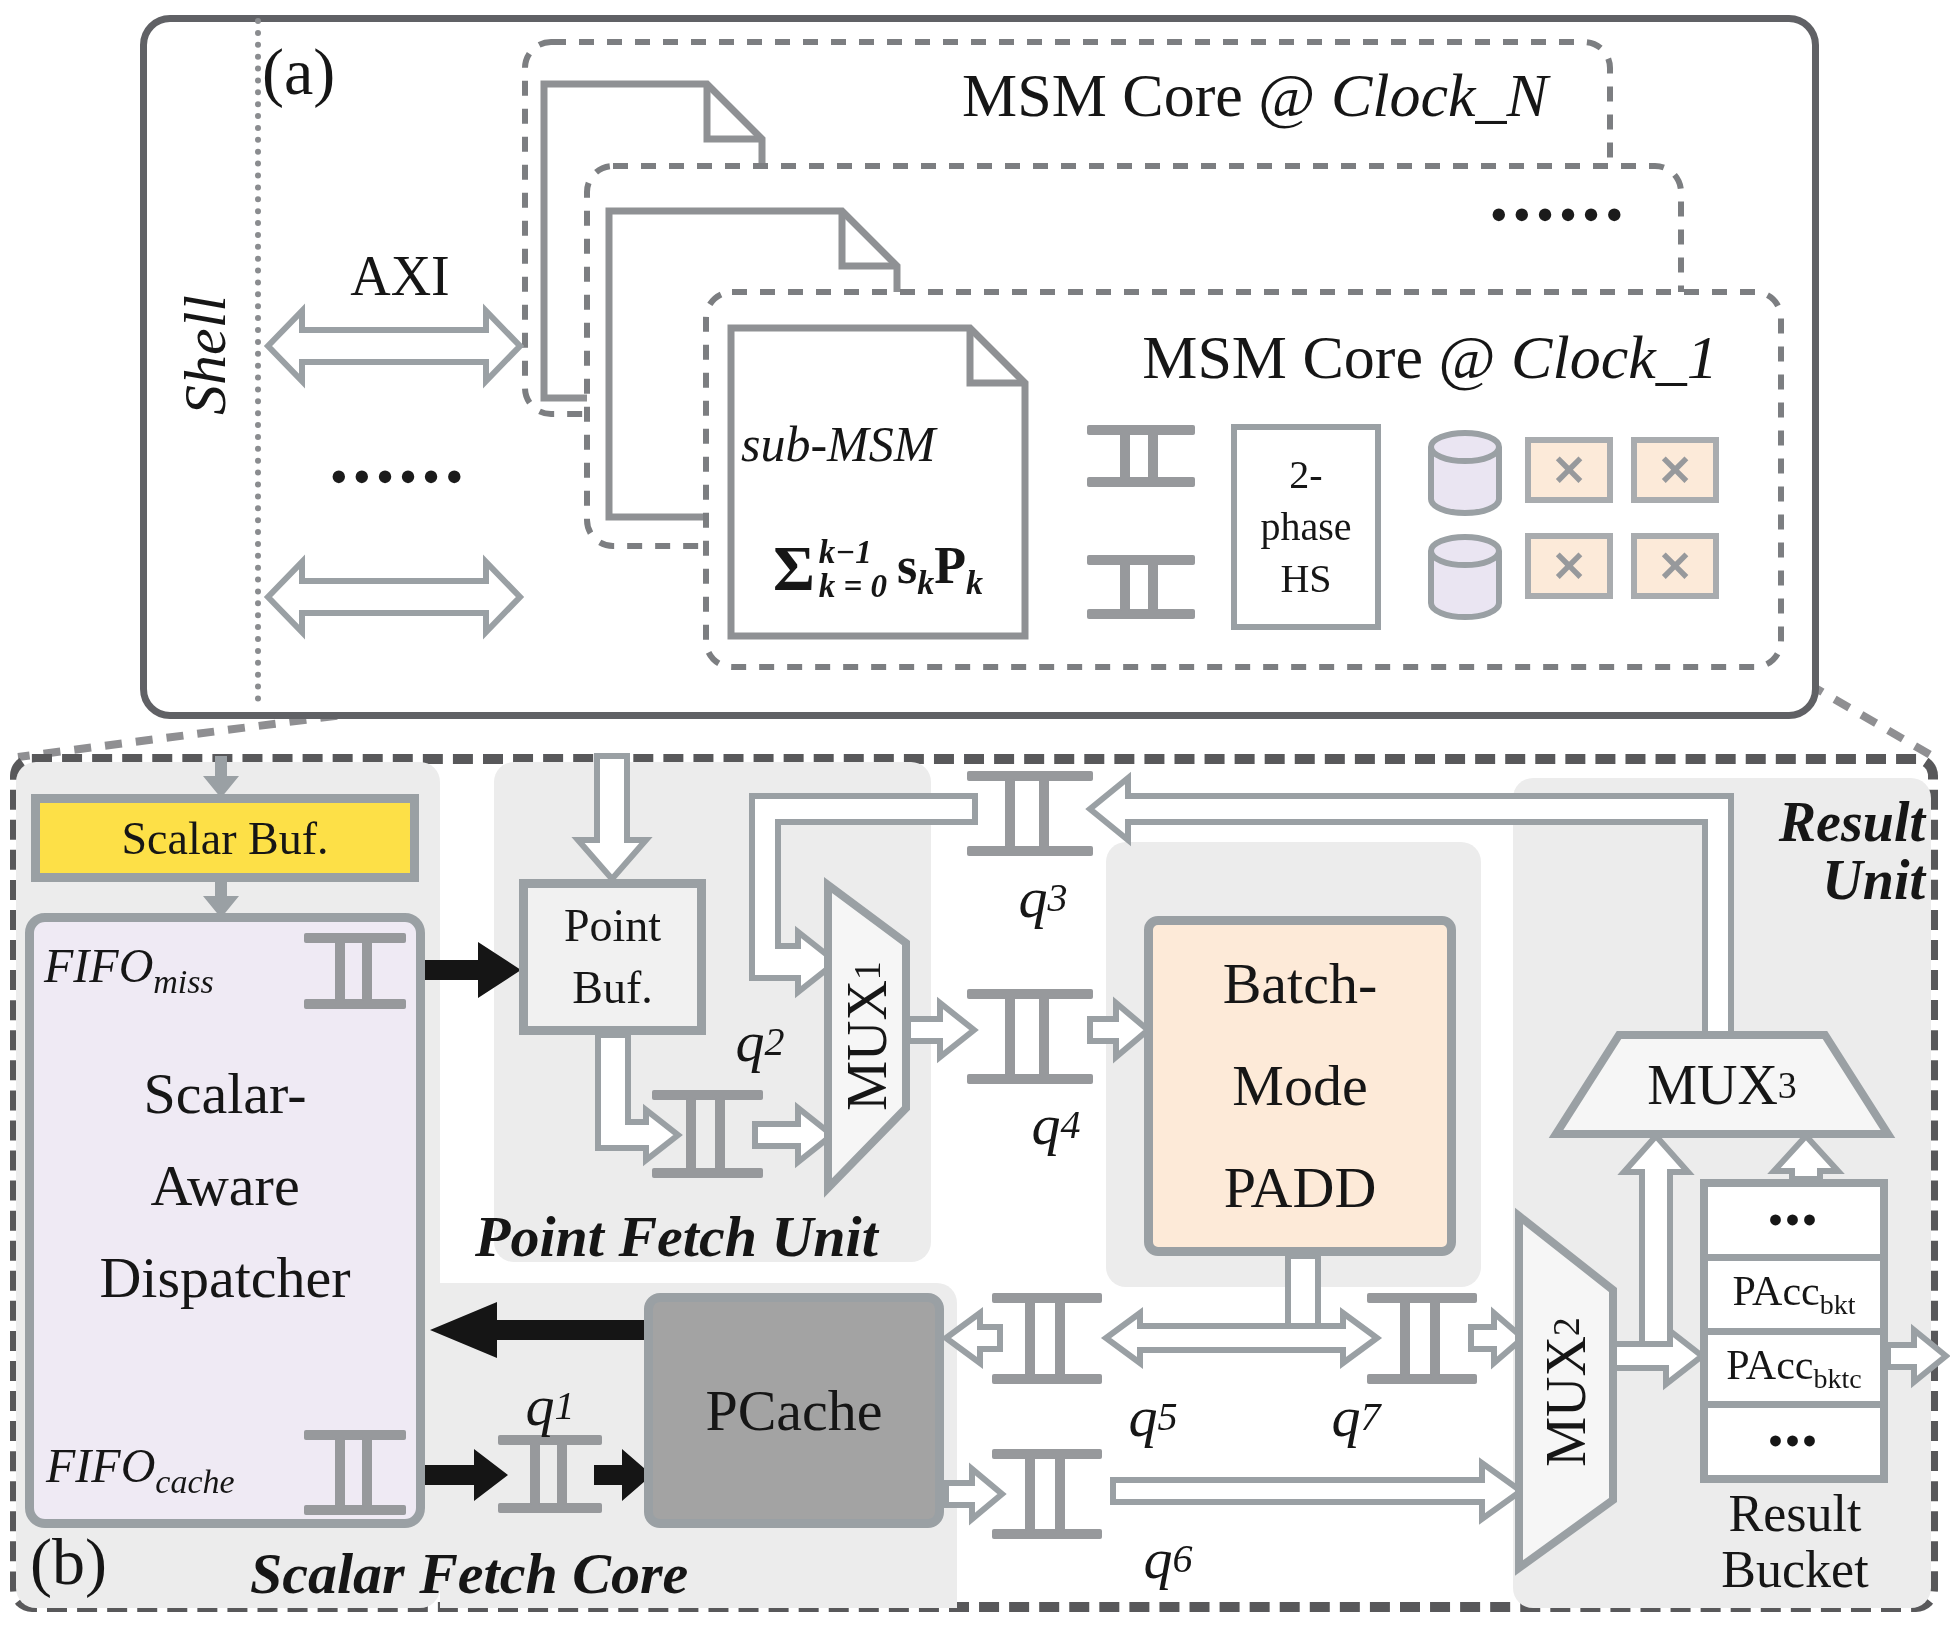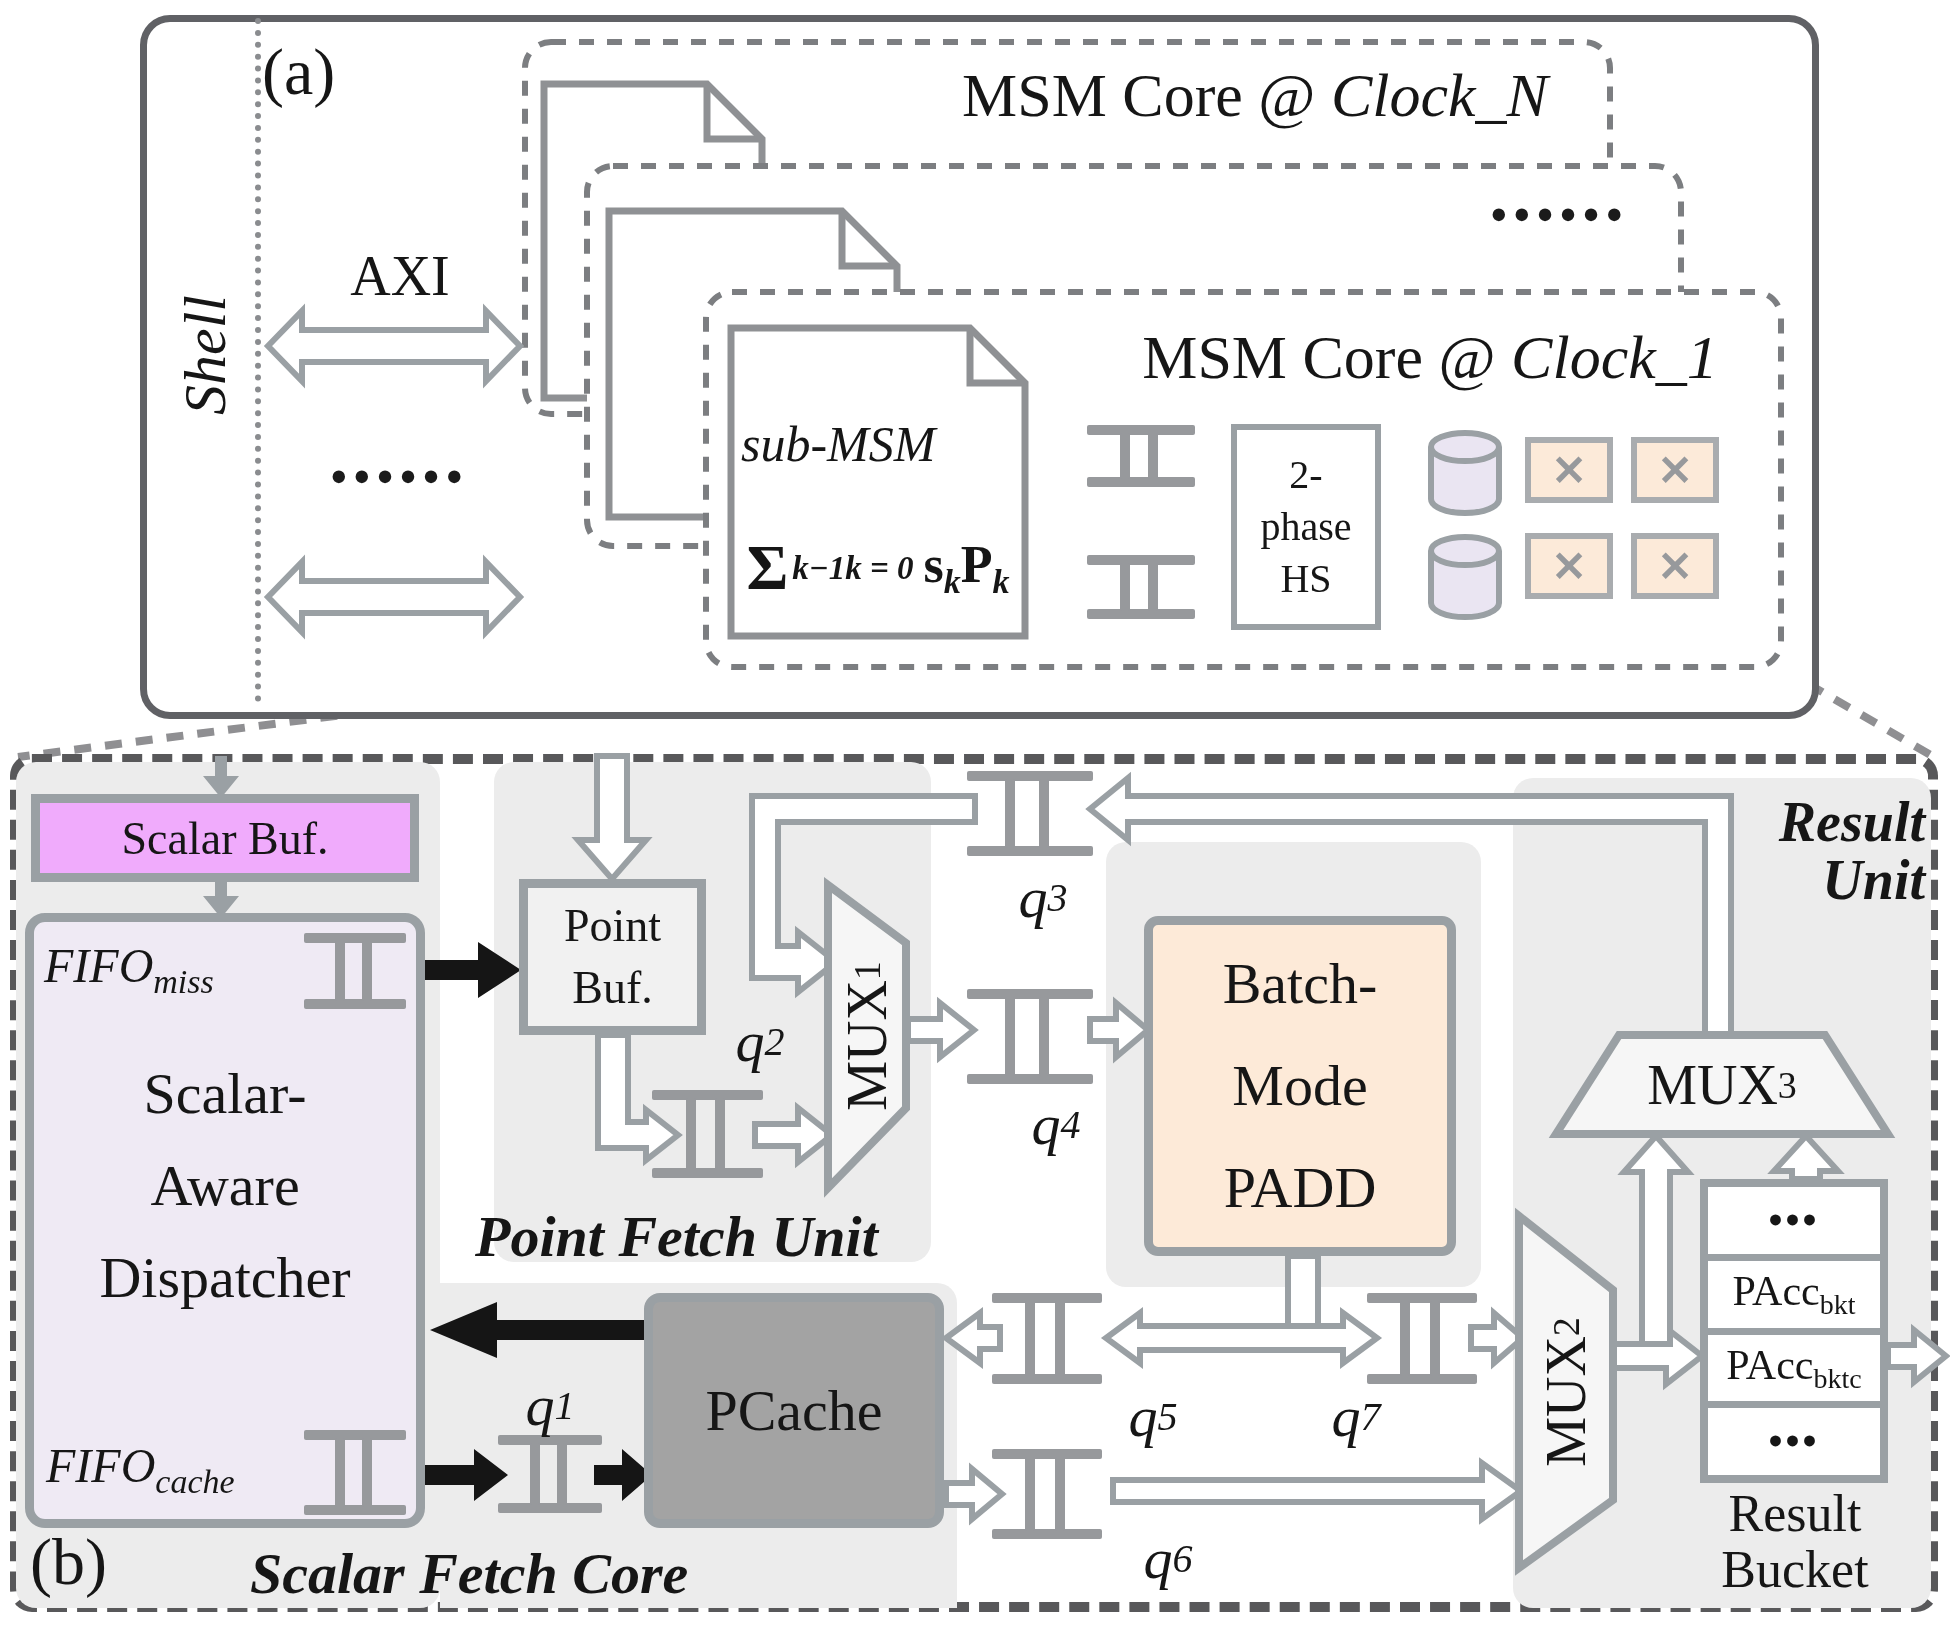--- a/index.html
+++ b/index.html
@@ -18,21 +18,21 @@
   .dots{font-size:46px;font-weight:bold;letter-spacing:7px;color:#1b1b1b;}
   .dots-a-left{left:300px;top:450px;width:200px;text-align:center;}
   .dots-a-right{left:1455px;top:188px;width:210px;text-align:center;}
   .core-title{font-size:62px;text-align:center;white-space:nowrap;}
   .core-title i{}
   .core-n-title{left:900px;top:60px;width:710px;}
   .core-1-title{left:1080px;top:322px;width:700px;}
   .submsm{left:741px;top:415px;width:276px;text-align:left;font-style:italic;font-size:50px;}
   .formula{left:731px;top:535px;width:294px;display:flex;align-items:center;justify-content:center;font-weight:bold;}
   .formula .sigma{font-size:64px;line-height:64px;}
-  .formula .lims{display:inline-flex;flex-direction:row;margin-left:4px;margin-right:10px;font-style:italic;
+  .formula .lims{display:inline-flex;flex-direction:column;margin-left:4px;margin-right:10px;font-style:italic;
                  font-size:33px;line-height:34px;text-align:left;}
   .formula .term{font-size:52px;}
   .formula .term sub{font-size:34px;font-style:italic;}
   .hs-box{left:1231px;top:424px;width:138px;height:194px;border:6px solid #9aa0a4;background:#fff;
           display:flex;flex-direction:column;align-items:center;justify-content:center;font-size:40px;line-height:52px;}
   .xbox{width:88px;height:66px;border:6px solid #a9acaf;background:#fcead9;box-sizing:border-box;
         display:flex;align-items:center;justify-content:center;font-size:42px;color:#97999c;font-weight:bold;}
   .xb1{left:1525px;top:437px;} .xb2{left:1631px;top:437px;} .xb3{left:1525px;top:533px;} .xb4{left:1631px;top:533px;}
 
   
@@ -48,21 +48,21 @@
   
   .b-border{left:10px;top:754px;width:1928px;height:858px;border:10px dashed #58585a;border-radius:22px;box-sizing:border-box;}
   .panel{background:#ececec;border-radius:20px;}
   .p-left{left:16px;top:762px;width:424px;height:846px;}
   .p-bottom{left:440px;top:1283px;width:517px;height:325px;border-radius:0 20px 0 0;}
   .p-point{left:494px;top:762px;width:437px;height:500px;}
   .p-padd{left:1106px;top:842px;width:375px;height:445px;}
   .p-result{left:1513px;top:778px;width:418px;height:830px;}
 
   .bbox{box-sizing:border-box;border:9px solid #9aa0a4;display:flex;align-items:center;justify-content:center;text-align:center;}
-  .scalar-buf{left:31px;top:794px;width:388px;height:88px;background:#f0abfc;font-size:46px;}
+  .scalar-buf{left:31px;top:794px;width:388px;height:88px;background:#fde047;font-size:46px;}
   .dispatcher{left:25px;top:913px;width:400px;height:615px;background:#efeaf4;border-radius:20px;}
   .disp-lines{left:25px;top:1048px;width:400px;text-align:center;font-size:58px;line-height:92px;}
   .fifo-row{font-style:italic;font-size:48px;text-align:center;}
   .fifo-row sub{font-size:34px;}
   .fifo-miss-t{left:44px;top:938px;}
   .fifo-cache-t{left:46px;top:1438px;}
   .fm-icon{left:312px;top:933px;width:86px;height:76px;}
   .fc-icon{left:312px;top:1430px;width:86px;height:85px;}
   .point-buf{left:519px;top:879px;width:187px;height:156px;background:#f1f1f1;font-size:46px;line-height:62px;}
   .pcache{left:644px;top:1293px;width:300px;height:235px;background:#a3a3a3;border-radius:16px;font-size:58px;}

